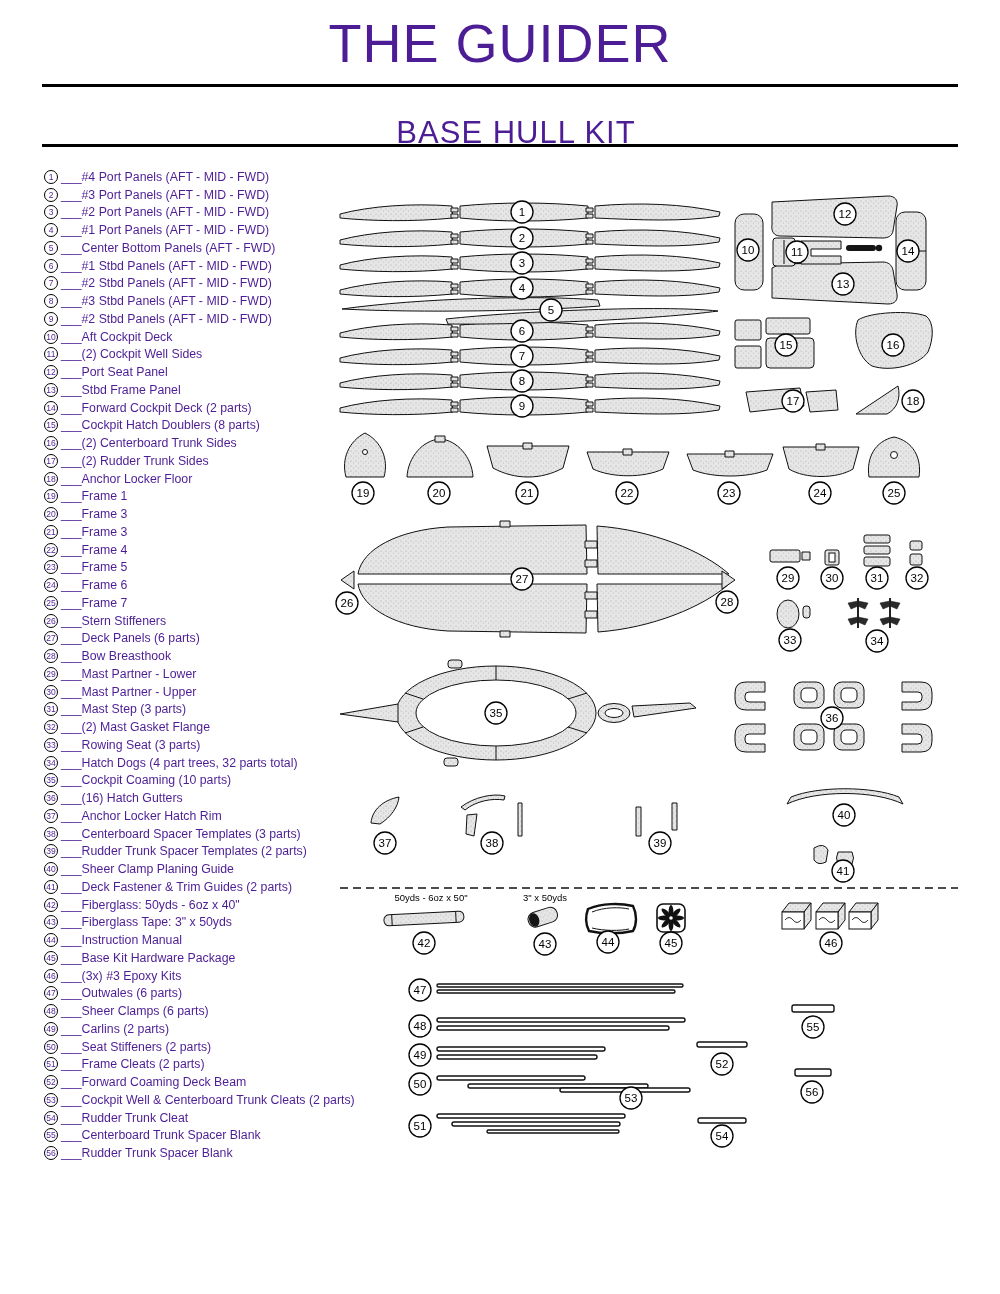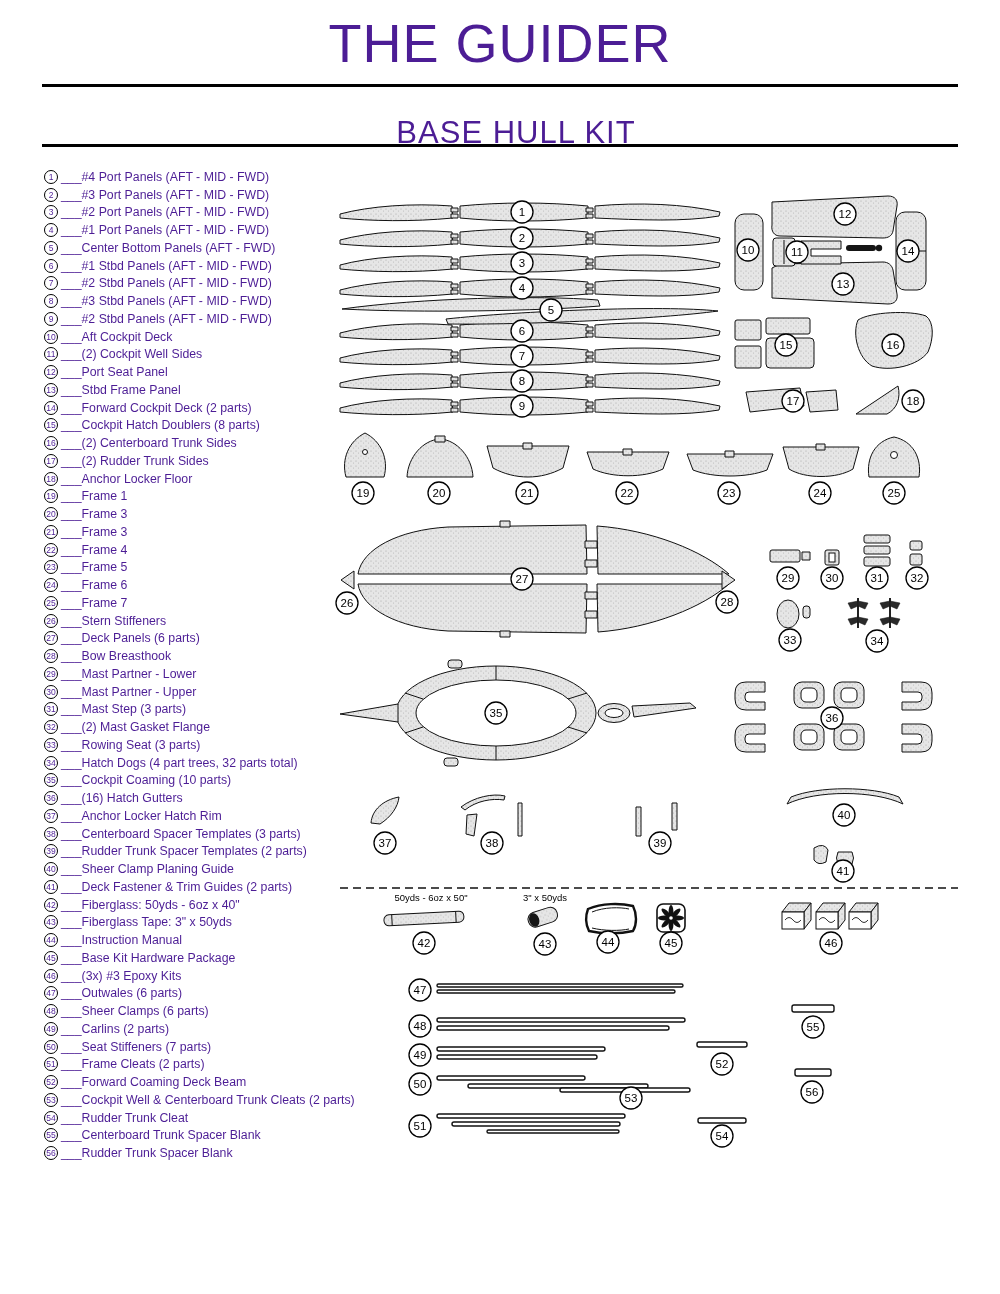--- a/index.html
+++ b/index.html
@@ -284,21 +284,21 @@
         <span class="plabel">Sheer Clamps (6 parts)</span>
       </li>
       <li>
         <span class="pnum">49</span>
         <span class="pblank">___</span>
         <span class="plabel">Carlins (2 parts)</span>
       </li>
       <li>
         <span class="pnum">50</span>
         <span class="pblank">___</span>
-        <span class="plabel">Seat Stiffeners (7 parts)</span>
+        <span class="plabel">Seat Stiffeners (2 parts)</span>
       </li>
       <li>
         <span class="pnum">51</span>
         <span class="pblank">___</span>
         <span class="plabel">Frame Cleats (2 parts)</span>
       </li>
       <li>
         <span class="pnum">52</span>
         <span class="pblank">___</span>
         <span class="plabel">Forward Coaming Deck Beam</span>

